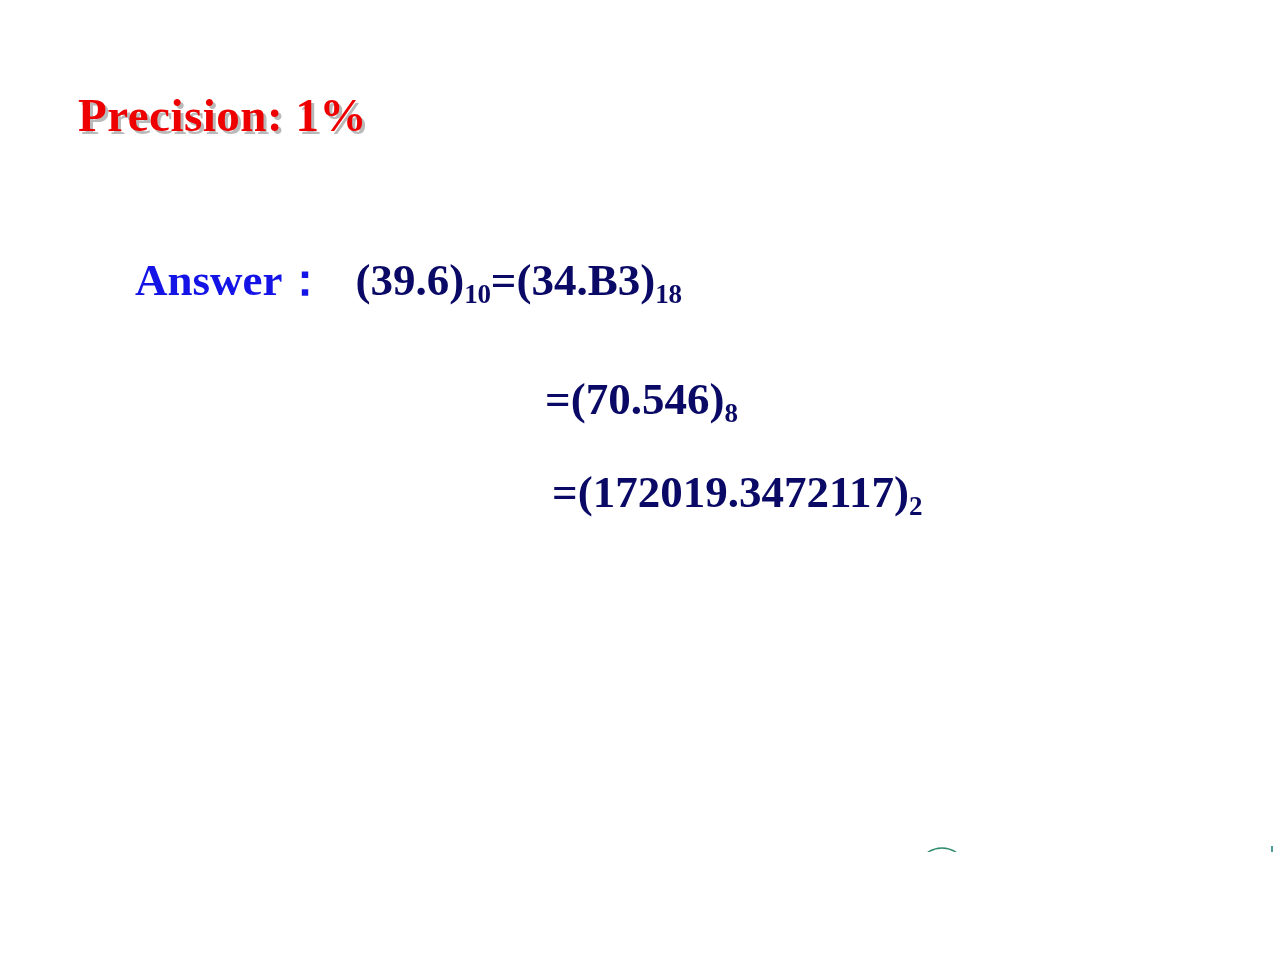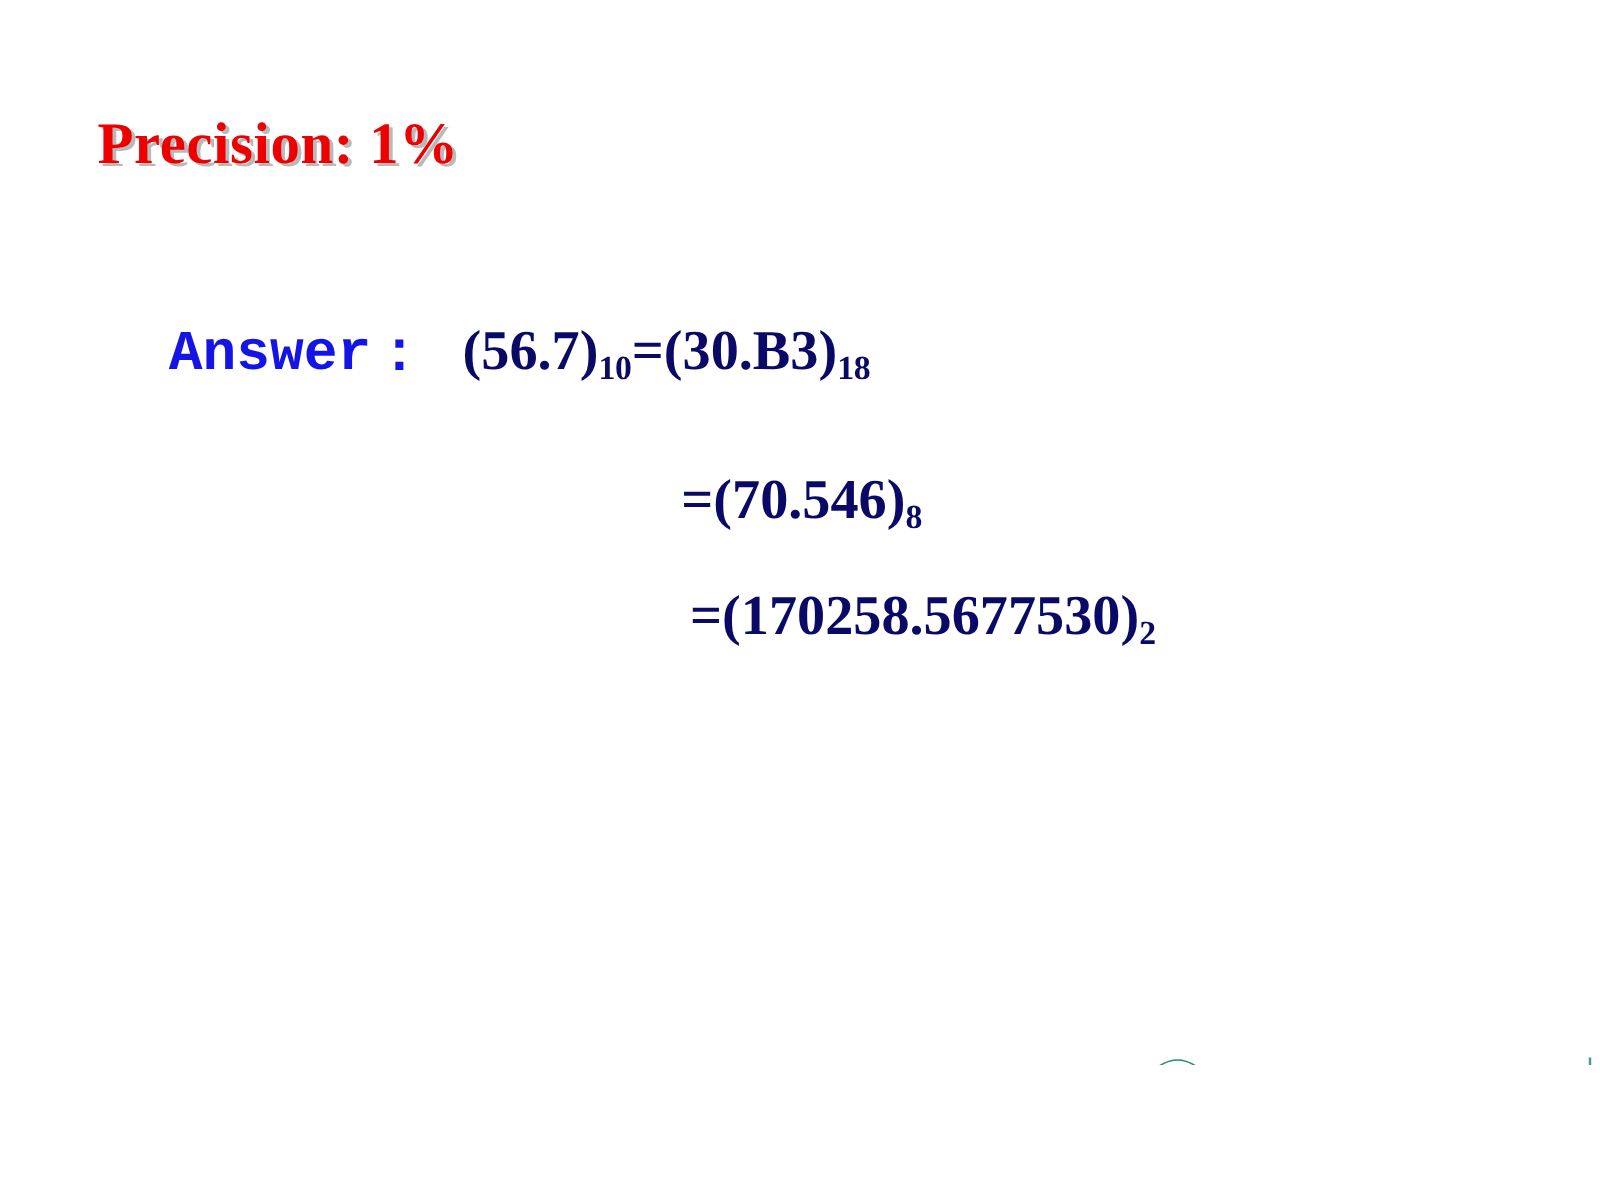--- a/index.html
+++ b/index.html
@@ -59,21 +59,20 @@
     top: 119px;
   }
   #answer-line-3 {
     position: absolute;
     left: 552px;
     top: 212px;
   }
   .answer-label {
     color: #1414e6;
     font-weight: bold;
-    font-family: Liberation Mono, monospace;
   }
   .answer-colon {
     color: #1414e6;
     font-weight: bold;
     margin-right: 2px;
   }
   .gap {
     display: inline-block;
     width: 26px;
   }
@@ -141,29 +140,29 @@
 </head>
 <body>
 
 <div id="slide">
 
   <div id="slide-title">Precision: 1%</div>
 
   <div id="answer-block">
 
     <div class="ans-line" id="answer-line-1">
-      <span class="answer-label">Answer</span><span class="answer-colon">：</span><span class="gap"></span><span class="expr"><span>(56.7)</span><sub>10</sub></span><span class="expr"><span>=(30.B3)</span><sub>18</sub></span>
+      <span class="answer-label">Answer</span><span class="answer-colon">：</span><span class="gap"></span><span class="expr"><span>(39.6)</span><sub>10</sub></span><span class="expr"><span>=(34.B3)</span><sub>18</sub></span>
     </div>
 
     <div class="ans-line" id="answer-line-2">
       <span class="expr"><span>=(70.546)</span><sub>8</sub></span>
     </div>
 
     <div class="ans-line" id="answer-line-3">
-      <span class="expr"><span>=(170258.5677530)</span><sub>2</sub></span>
+      <span class="expr"><span>=(172019.3472117)</span><sub>2</sub></span>
     </div>
 
   </div>
 
   <div id="logo">
 
     <svg id="logo-emblem" viewBox="0 0 98 103">
       <g fill="none" stroke="#2e8b6f" stroke-width="1.3">
         <path d="M49 5 C30 5 8 32 6 62 C5 80 12 94 20 97 C30 100 68 100 78 97 C86 94 93 80 92 62 C90 32 68 5 49 5 Z"></path>
         <path d="M49 11 C33 11 14 34 12 62 C11 78 17 90 24 92 C33 95 65 95 74 92 C81 90 87 78 86 62 C84 34 65 11 49 11 Z"></path>

